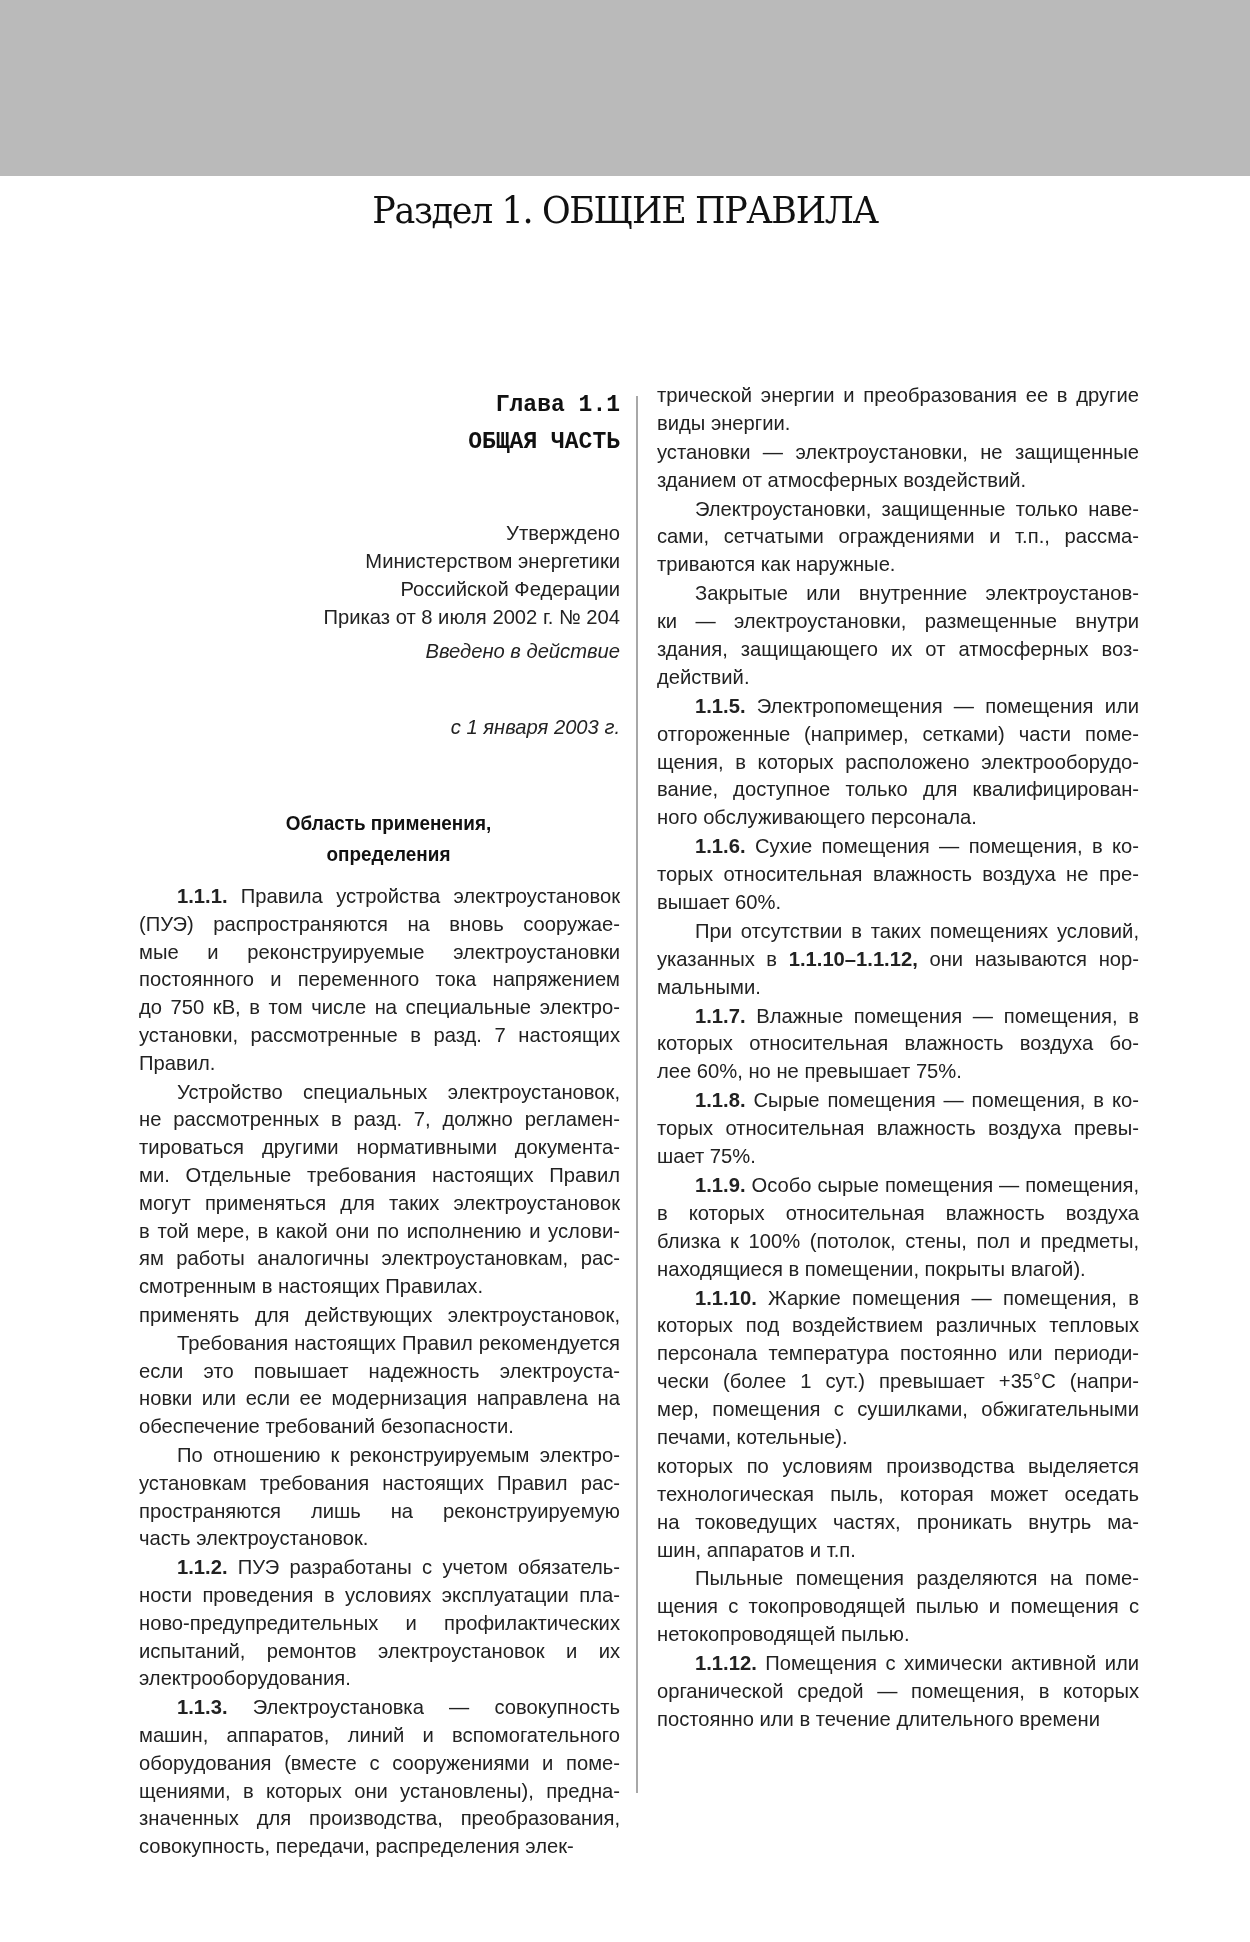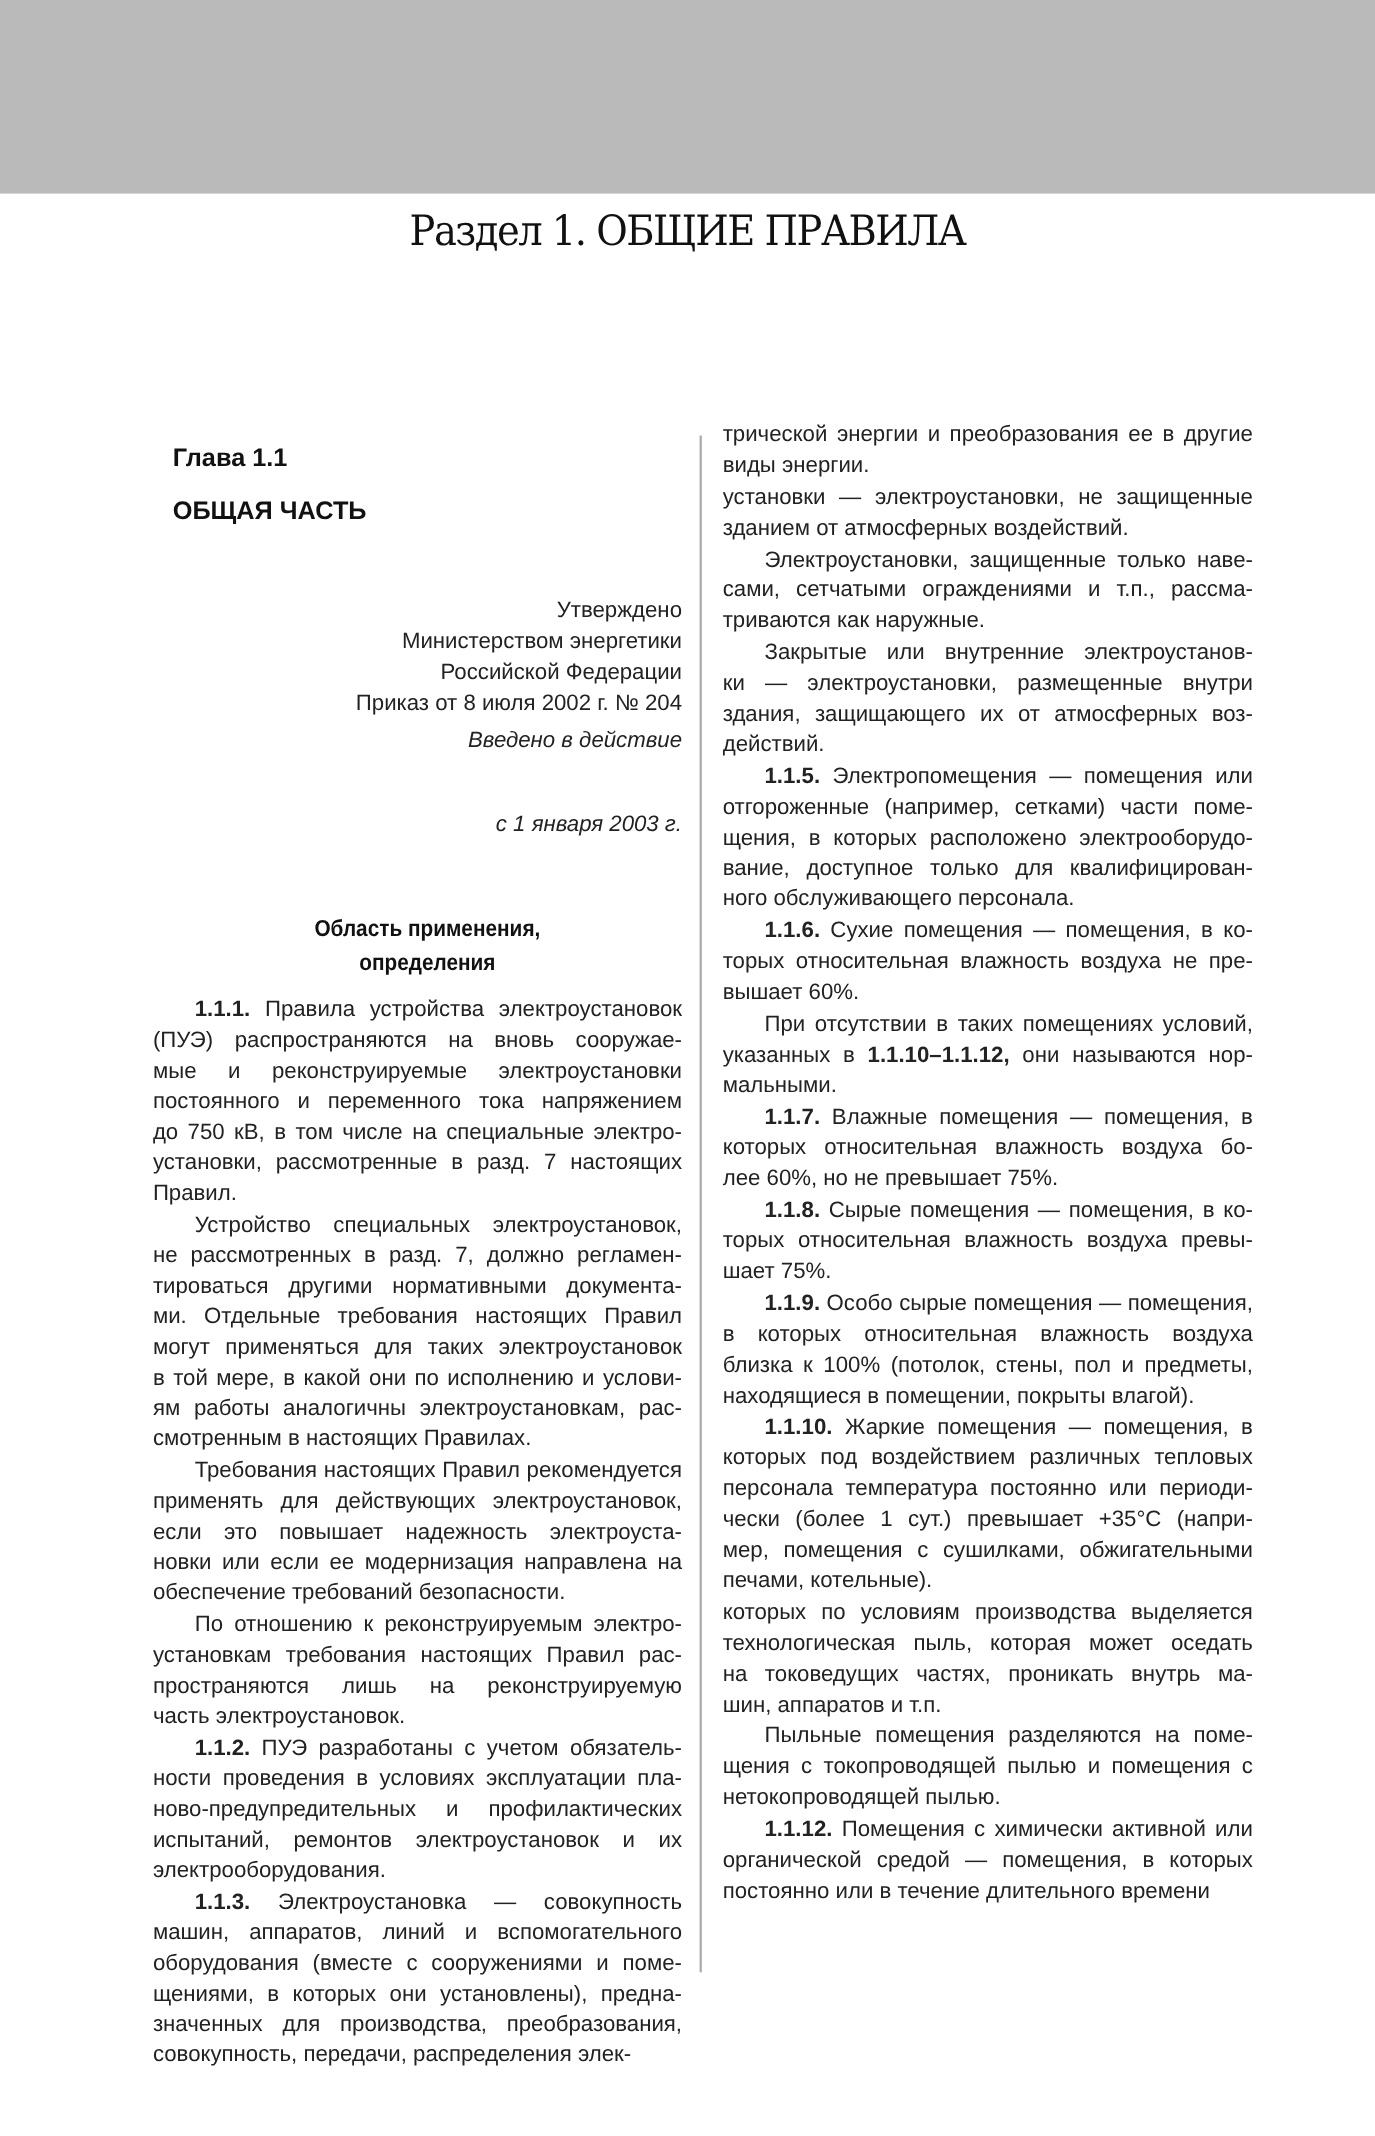--- a/index.html
+++ b/index.html
@@ -35,28 +35,27 @@
     color: #222;
   }
   .col-left { left: 139px; top: 387px; width: 481px; }
   .col-right { left: 657px; top: 382px; width: 482px; }
   .divider {
     position: absolute; left: 636px; top: 396px;
     width: 2px; height: 1397px;
     background: #a8a8a8;
   }
   .chapter-num, .chapter-name {
-    text-align: left;
-    font-family: Liberation Sans, sans-serif;
+    text-align: right;
+    font-family: Liberation Mono, monospace;
     font-weight: bold;
     font-size: 23px;
     line-height: 37px;
     color: #111;
     padding-left: 18px;
-    margin-top: 11px;
   }
   .approval {
     text-align: right;
     margin-top: 58px;
     padding-right: 0;
   }
   .approval .line { line-height: 28px; }
   .approval .italic { font-style: italic; margin-top: 48px; }
   .approval .gap { margin-top: 6px; }
   .subheading {
@@ -125,22 +124,22 @@
         <span class="ln indent">Устройство специальных электроустановок,</span>
         <span class="ln">не рассмотренных в разд. 7, должно регламен-</span>
         <span class="ln">тироваться другими нормативными документа-</span>
         <span class="ln">ми. Отдельные требования настоящих Правил</span>
         <span class="ln">могут применяться для таких электроустановок</span>
         <span class="ln">в той мере, в какой они по исполнению и услови-</span>
         <span class="ln">ям работы аналогичны электроустановкам, рас-</span>
         <span class="ln last">смотренным в настоящих Правилах.</span>
       </div>
       <div class="para">
+        <span class="ln">применять для действующих электроустановок,</span>
         <span class="ln indent">Требования настоящих Правил рекомендуется</span>
-        <span class="ln">применять для действующих электроустановок,</span>
         <span class="ln">если это повышает надежность электроуста-</span>
         <span class="ln">новки или если ее модернизация направлена на</span>
         <span class="ln last">обеспечение требований безопасности.</span>
       </div>
       <div class="para">
         <span class="ln indent">По отношению к реконструируемым электро-</span>
         <span class="ln">установкам требования настоящих Правил рас-</span>
         <span class="ln">пространяются лишь на реконструируемую</span>
         <span class="ln last">часть электроустановок.</span>
       </div>

